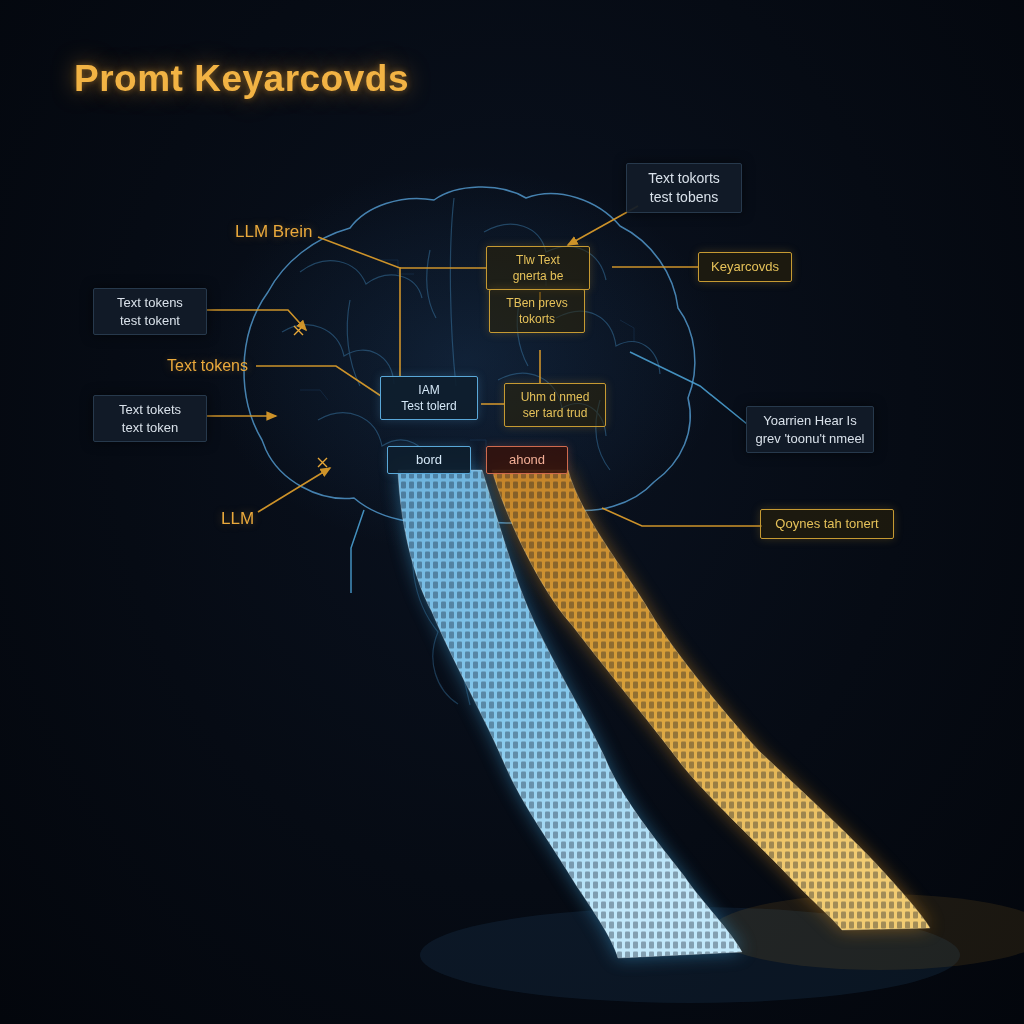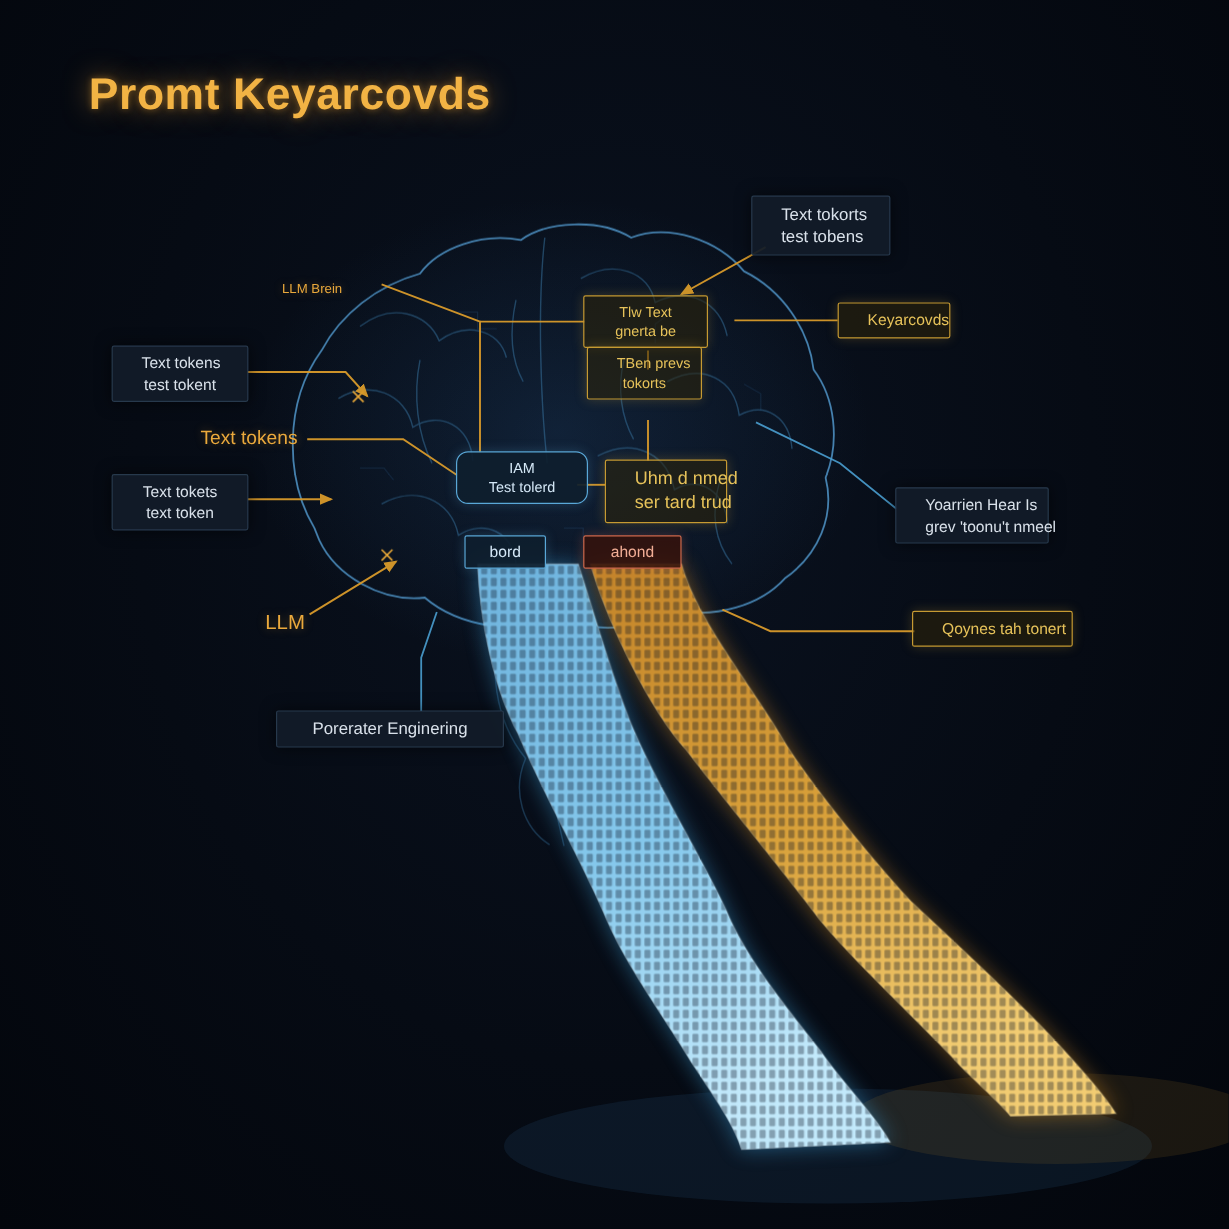--- a/index.html
+++ b/index.html
@@ -9,21 +9,21 @@
     font-family:"Liberation Sans", sans-serif;
   }
   .art{position:absolute;left:0;top:0;width:1024px;height:1024px;}
   .title{
     position:absolute;left:74px;top:58px;margin:0;
     font-size:37px;font-weight:bold;color:#f2b344;letter-spacing:.5px;
     text-shadow:0 0 22px rgba(240,160,50,.55),0 0 6px rgba(240,170,60,.4);
   }
   .box{
     position:absolute;text-align:center;font-size:13px;line-height:1.35;
-    padding:5px 24px;border-radius:2px;white-space:nowrap;box-sizing:border-box;
+    padding:5px 8px;border-radius:2px;white-space:nowrap;box-sizing:border-box;
   }
   .box span{display:block;}
   .dark{background:rgba(18,28,40,.94);color:#d9e1ea;border:1px solid #27394c;box-shadow:0 0 12px rgba(0,0,0,.55);}
   .gold{background:rgba(46,36,10,.55);color:#e6c25a;border:1.5px solid #c69a32;box-shadow:0 0 10px rgba(198,154,50,.25);}
   .bluebx{background:rgba(14,30,46,.92);color:#d5e8f7;border:1.5px solid #5aa8d8;box-shadow:0 0 10px rgba(90,168,216,.25);}
   .redbx{background:rgba(52,18,12,.88);color:#f2ae96;border:1.5px solid #cf6a4e;box-shadow:0 0 10px rgba(207,106,78,.3);}
   .lbl{position:absolute;font-size:16px;white-space:nowrap;}
   .lbl.orange{color:#eaa93c;text-shadow:0 0 8px rgba(234,169,60,.35);}
 </style>
 </head>
@@ -129,68 +129,65 @@
       <path d="M762,526 L642,526 L602,508"></path>
     </g>
     <g fill="none" stroke="#4a9fd0" stroke-width="1.5" opacity="0.9">
       <path d="M747,424 L700,386 L630,352"></path>
       <path d="M351,593 L351,548 L364,510"></path>
     </g>
   </svg>
 
   <h1 class="title">Promt Keyarcovds</h1>
 
-  <div class="lbl orange" style="left:235px;top:235px;font-size:11px;">LLM Brein</div>
+  <div class="lbl orange" style="left:235px;top:222px;font-size:17px;">LLM Brein</div>
   <div class="lbl orange" style="left:167px;top:357px;">Text tokens</div>
   <div class="lbl orange" style="left:221px;top:509px;font-size:17px;">LLM</div>
 
   <div class="box dark" style="left:626px;top:163px;width:116px;font-size:14px;">
     <span>Text tokorts</span>
     <span>test tobens</span>
   </div>
   <div class="box dark" style="left:93px;top:288px;width:114px;">
     <span>Text tokens</span>
     <span>test tokent</span>
   </div>
   <div class="box dark" style="left:93px;top:395px;width:114px;">
     <span>Text tokets</span>
     <span>text token</span>
-  </div>
-  <div class="box dark" style="left:230px;top:592px;width:190px;font-size:14px;">
-    <span>Porerater Enginering</span>
   </div>
   <div class="box dark" style="left:746px;top:406px;width:128px;">
     <span>Yoarrien Hear Is</span>
     <span>grev 'toonu't nmeel</span>
   </div>
 
   <div class="box gold" style="left:698px;top:252px;width:94px;">
     <span>Keyarcovds</span>
   </div>
   <div class="box gold" style="left:486px;top:246px;width:104px;font-size:12px;">
     <span>Tlw Text</span>
     <span>gnerta be</span>
   </div>
   <div class="box gold" style="left:489px;top:289px;width:96px;font-size:12px;">
     <span>TBen prevs</span>
     <span>tokorts</span>
   </div>
-  <div class="box gold" style="left:504px;top:383px;width:102px;font-size:15px;">
+  <div class="box gold" style="left:504px;top:383px;width:102px;font-size:12px;">
     <span>Uhm d nmed</span>
     <span>ser tard trud</span>
   </div>
   <div class="box gold" style="left:760px;top:509px;width:134px;text-align:center;">
     <span>Qoynes tah tonert</span>
   </div>
 
-  <div class="box bluebx" style="left:380px;top:376px;width:110px;font-size:12px;border-radius:10px;">
+  <div class="box bluebx" style="left:380px;top:376px;width:98px;font-size:12px;">
     <span>IAM</span>
     <span>Test tolerd</span>
   </div>
 
-  <div class="box bluebx" style="left:387px;top:446px;width:68px;padding:4px 6px;">
+  <div class="box bluebx" style="left:387px;top:446px;width:84px;padding:4px 6px;">
     <span>bord</span>
   </div>
   <div class="box redbx" style="left:486px;top:446px;width:82px;padding:4px 6px;">
     <span>ahond</span>
   </div>
 
 </div>
 
 </body></html>

